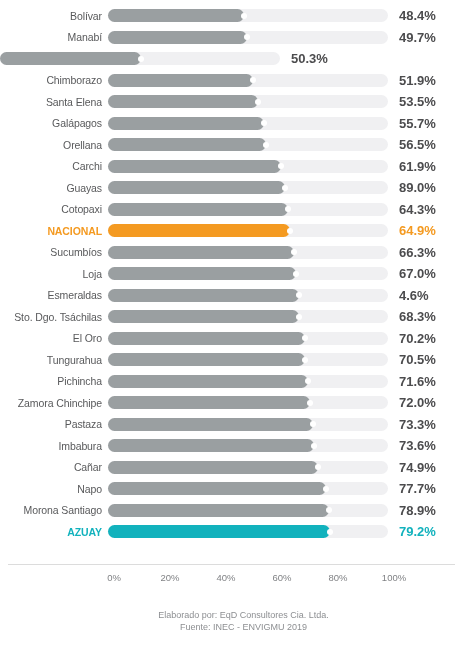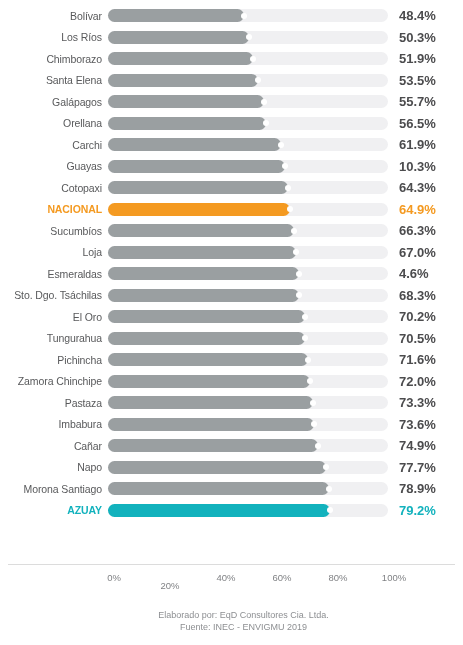--- a/index.html
+++ b/index.html
@@ -152,21 +152,28 @@
   <div id="rows">
       <div class="row">
         <div class="row-label">Bolívar</div>
         <div class="track">
           <div class="fill" style="width: 48.4%;"></div>
           <div class="knob" style="left: 48.4%;"></div>
         </div>
         <div class="row-value">48.4%</div>
       </div>
       <div class="row">
-        <div class="row-label">Los Ríos</div>
+        <div class="row-label">Manabí</div>
+        <div class="track">
+          <div class="fill" style="width: 49.7%;"></div>
+          <div class="knob" style="left: 49.7%;"></div>
+        </div>
+        <div class="row-value">49.7%</div>
+      </div>
+      <div class="row">
         <div class="track">
           <div class="fill" style="width: 50.3%;"></div>
           <div class="knob" style="left: 50.3%;"></div>
         </div>
         <div class="row-value">50.3%</div>
       </div>
       <div class="row">
         <div class="row-label">Chimborazo</div>
         <div class="track">
           <div class="fill" style="width: 51.9%;"></div>
@@ -205,21 +212,21 @@
           <div class="knob" style="left: 61.9%;"></div>
         </div>
         <div class="row-value">61.9%</div>
       </div>
       <div class="row">
         <div class="row-label">Guayas</div>
         <div class="track">
           <div class="fill" style="width: 63.1%;"></div>
           <div class="knob" style="left: 63.1%;"></div>
         </div>
-        <div class="row-value">10.3%</div>
+        <div class="row-value">89.0%</div>
       </div>
       <div class="row">
         <div class="row-label">Cotopaxi</div>
         <div class="track">
           <div class="fill" style="width: 64.3%;"></div>
           <div class="knob" style="left: 64.3%;"></div>
         </div>
         <div class="row-value">64.3%</div>
       </div>
       <div class="row highlight-orange">
@@ -341,21 +348,21 @@
           <div class="knob" style="left: 79.2%;"></div>
         </div>
         <div class="row-value">79.2%</div>
       </div>
     </div>
 
   <div id="axis-separator"></div>
 
   <div id="axis">
       <div class="tick" style="left: 0%;">0%</div>
-      <div class="tick" style="left: 20%; margin-top: 8px;">20%</div>
+      <div class="tick" style="left: 20%;">20%</div>
       <div class="tick" style="left: 40%;">40%</div>
       <div class="tick" style="left: 60%;">60%</div>
       <div class="tick" style="left: 80%;">80%</div>
       <div class="tick" style="left: 100%;">100%</div>
     </div>
 
   <div id="footer">
     <div class="footer-line">Elaborado por: EqD Consultores Cia. Ltda.</div>
     <div class="footer-line">Fuente: INEC - ENVIGMU 2019</div>
   </div>

